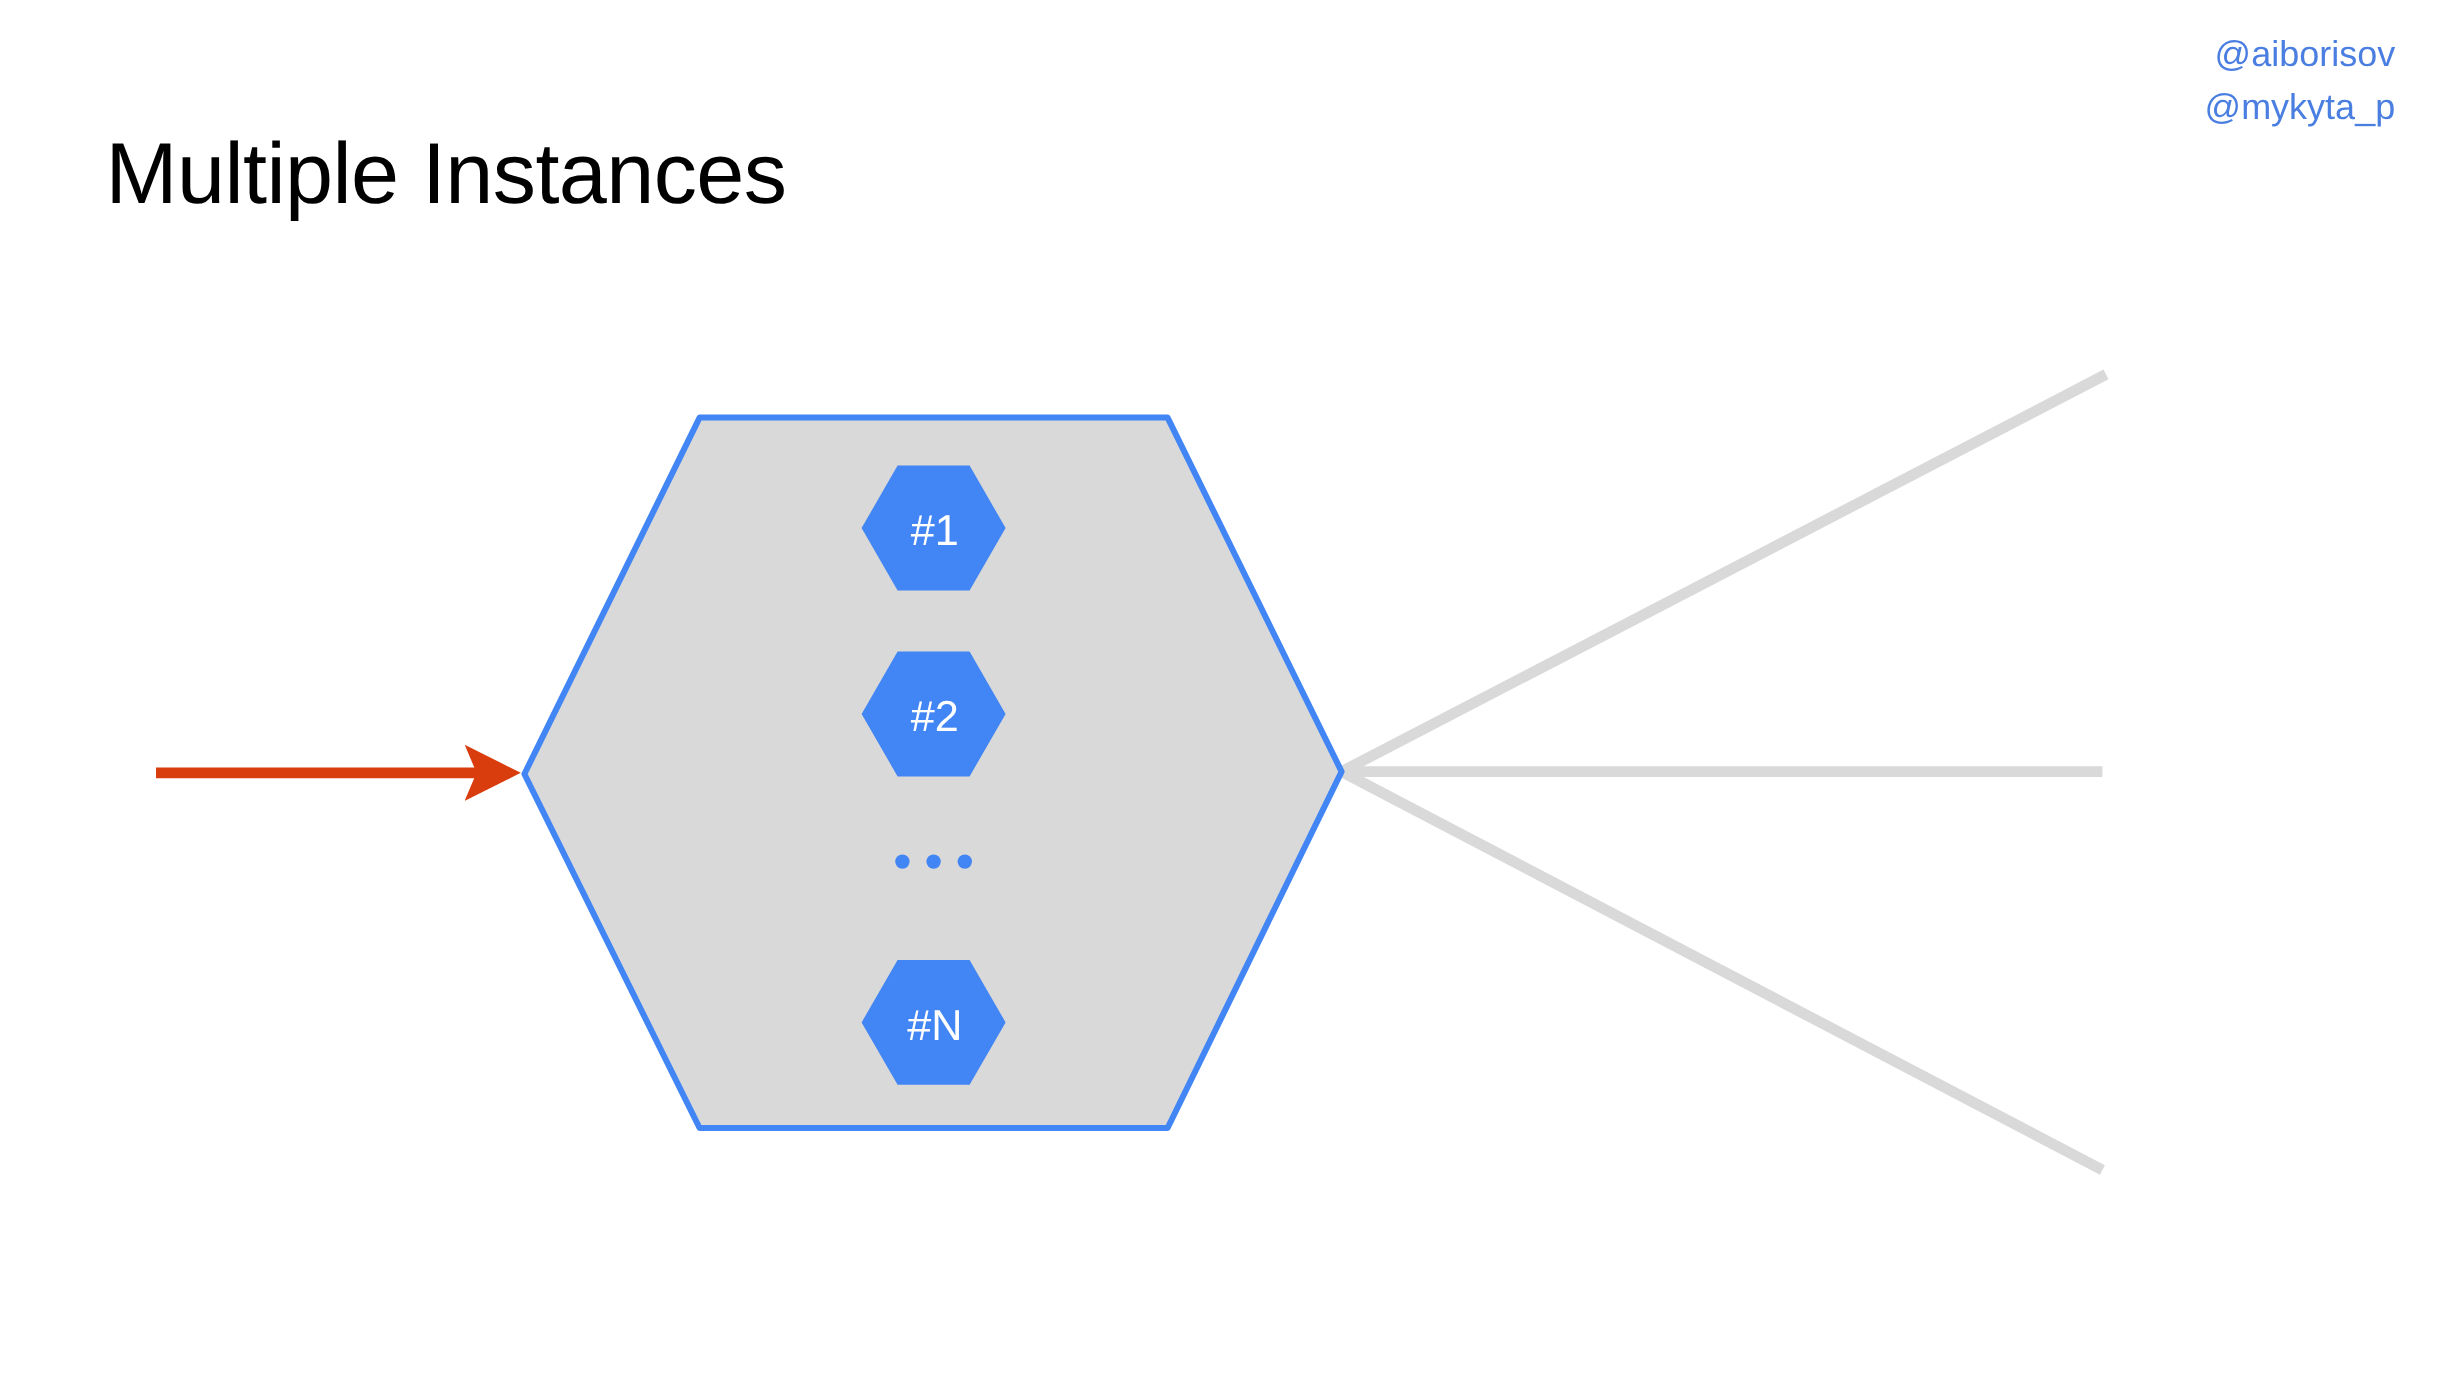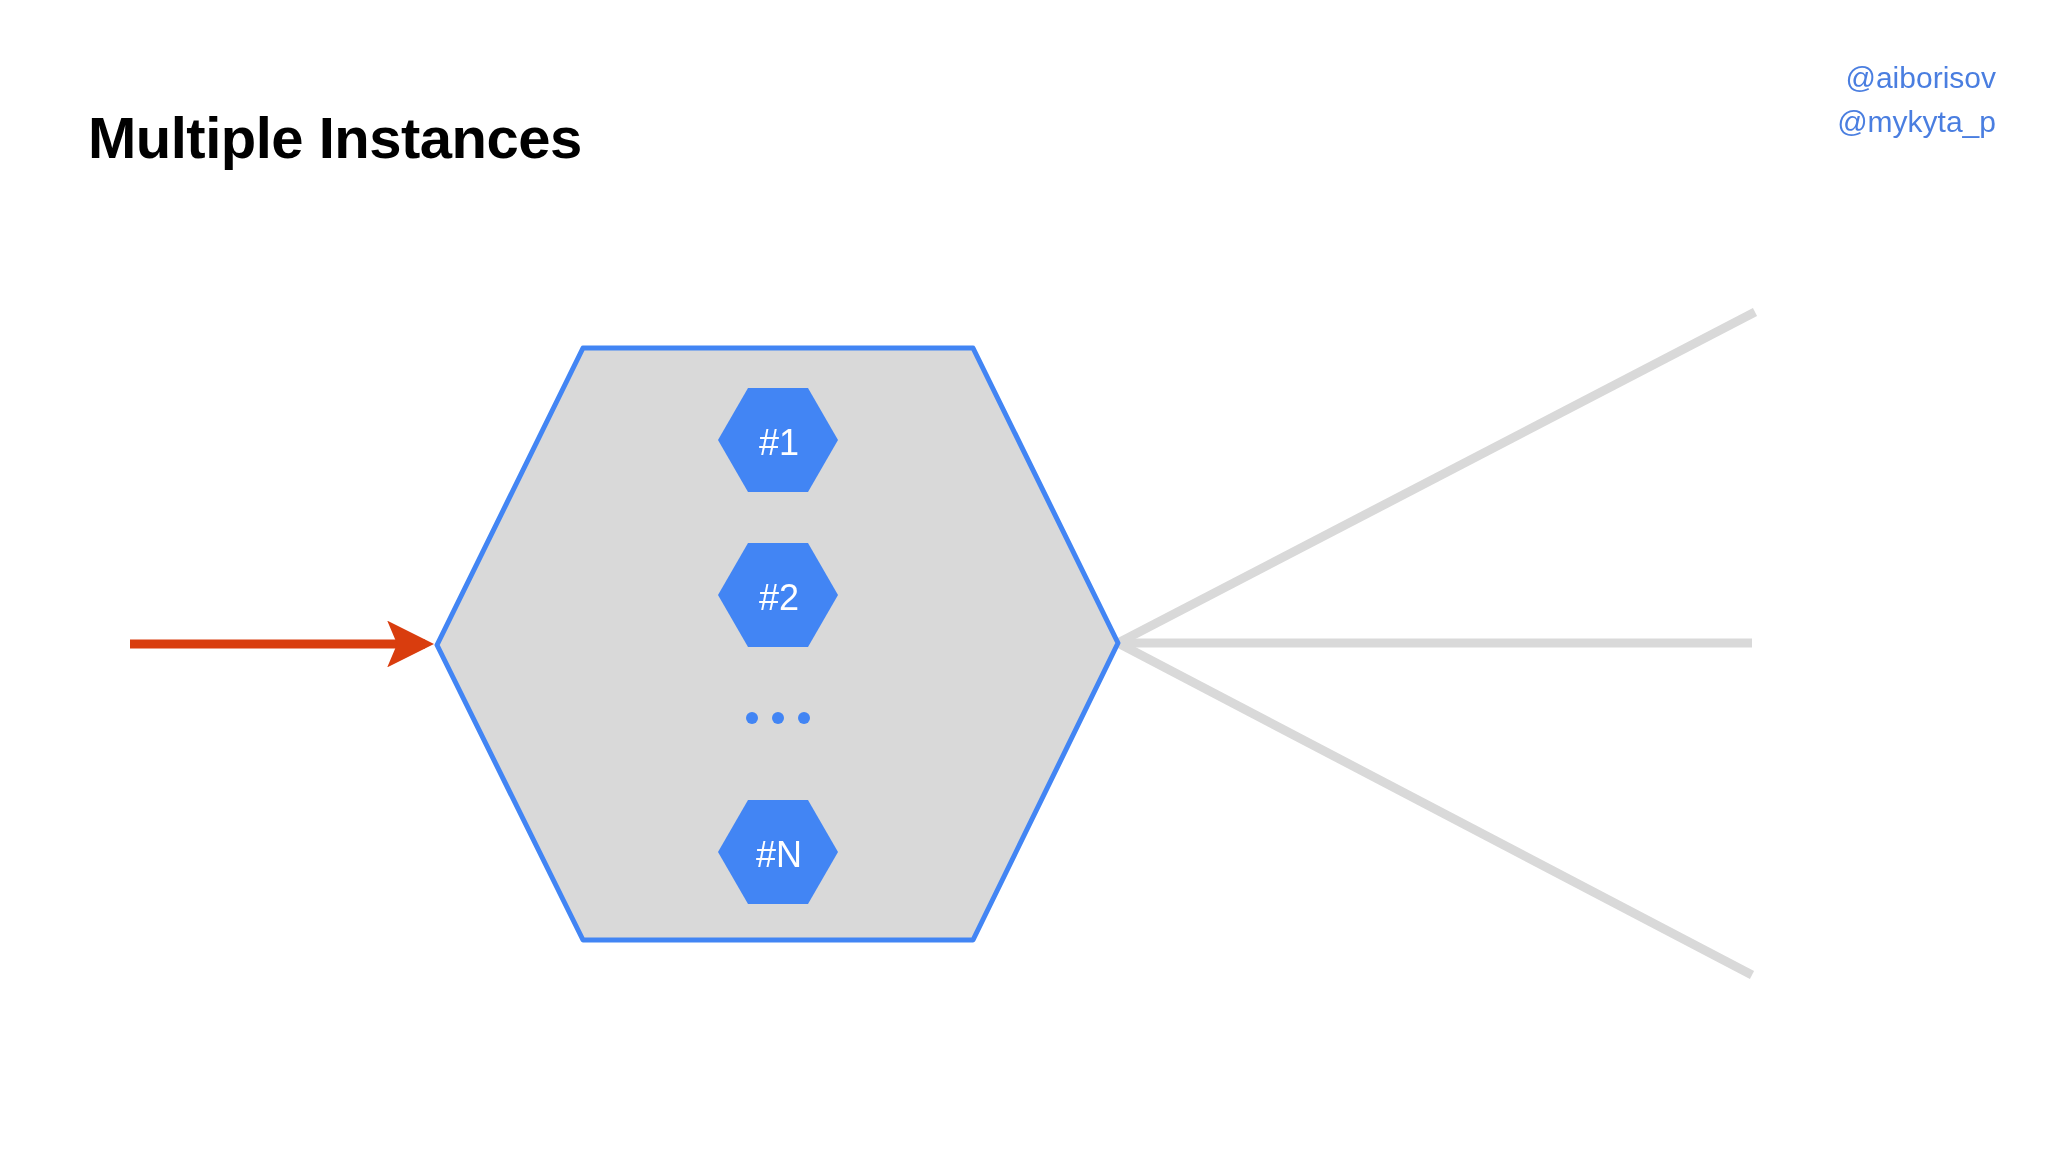--- a/index.html
+++ b/index.html
@@ -14,31 +14,31 @@
     position: relative;
     width: 2048px;
     height: 1152px;
     background: #ffffff;
     overflow: hidden;
   }
   #page-title {
     position: absolute;
     left: 88px;
     top: 108px;
-    font-size: 58px;
+    font-size: 72px;
     line-height: 1.05;
-    font-weight: 700;
+    font-weight: 400;
     color: #000000;
     letter-spacing: -0.5px;
     white-space: nowrap;
   }
   #handles {
     position: absolute;
     right: 52px;
-    top: 56px;
+    top: 24px;
     text-align: right;
     font-size: 30px;
     line-height: 1.45;
     color: #4a7ee0;
   }
   #handles .handle {
     display: block;
     white-space: nowrap;
   }
   #diagram-svg {

